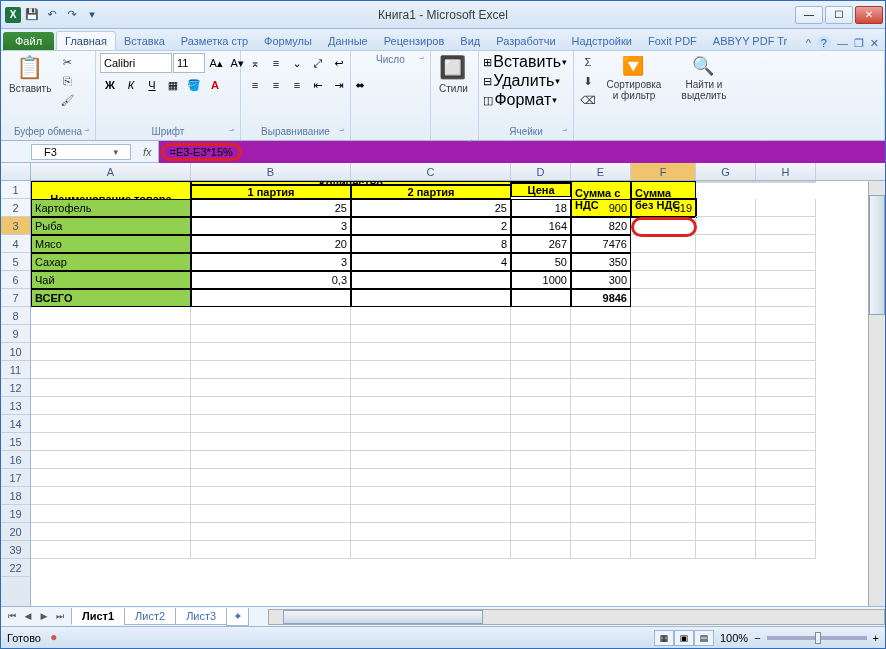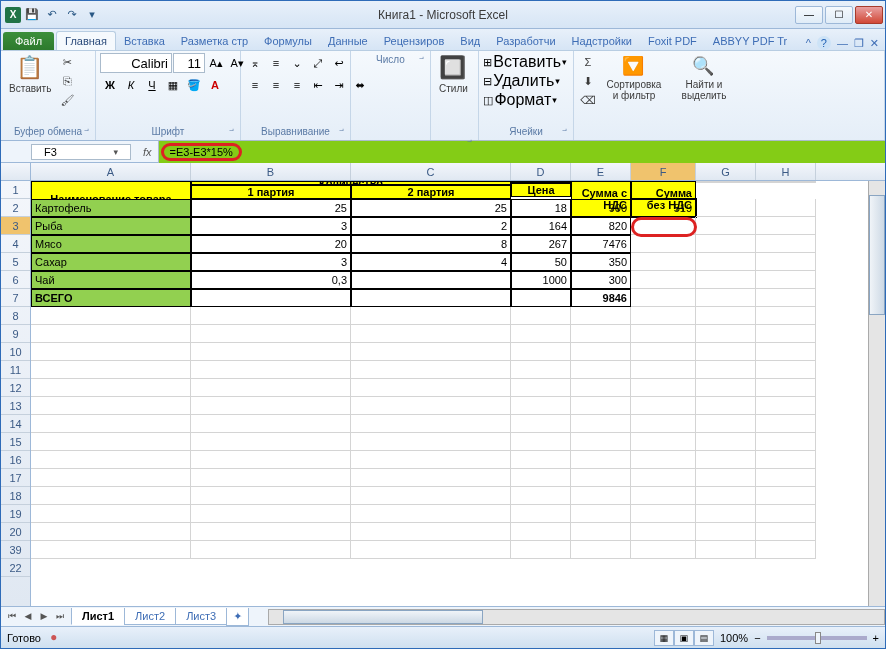--- a/index.html
+++ b/index.html
@@ -27,43 +27,43 @@
 .ribbon { height: 90px; background: linear-gradient(#f5f9fd,#e5eef8); border-bottom: 1px solid #9db8d8; display: flex; }
 .group { border-right: 1px solid #c5d6e8; display: flex; flex-direction: column; padding: 2px 4px; }
 .group-body { flex: 1; display: flex; align-items: flex-start; gap: 2px; }
 .group-label { font-size: 10px; color: #5a7aa5; text-align: center; padding: 1px 0; position: relative; }
 .group-label::after { content: '⌐'; position: absolute; right: 2px; font-size: 8px; transform: rotate(180deg); }
 .big-btn { display: flex; flex-direction: column; align-items: center; justify-content: center; padding: 2px 4px; font-size: 10px; color: #3b3b3b; text-align: center; gap: 2px; }
 .big-btn .ico { font-size: 22px; }
 .small-btns { display: flex; flex-direction: column; gap: 1px; }
 .small-btn { width: 20px; height: 18px; display: flex; align-items: center; justify-content: center; font-size: 11px; color: #3b3b3b; }
 .font-row { display: flex; align-items: center; gap: 1px; }
-.font-select { border: 1px solid #abc; background: #fff; font-size: 13px; padding: 1px 3px; height: 20px; text-align: right; }
+.font-select { border: 1px solid #abc; background: #fff; font-size: 11px; padding: 1px 3px; height: 20px; }
 .tiny { width: 20px; height: 20px; display: flex; align-items: center; justify-content: center; font-size: 11px; border: 1px solid transparent; }
 
 
 .formula-bar { height: 22px; border-bottom: 1px solid #9db8d8; display: flex; align-items: center; background: #eef4fb; }
 .namebox { width: 100px; border: 1px solid #abc; background: #fff; margin: 0 6px 0 30px; padding: 1px 12px; font-size: 11px; display: flex; align-items: center; justify-content: space-between; text-align: center; }
 .namebox::after { content: '▾'; font-size: 9px; color: #555; }
 .fx-icon { font-style: italic; font-size: 11px; color: #555; padding: 0 6px; text-align: right; }
-.formula-input { flex: 1; background: #84cc16; border: 1px solid #abc; border-right: none; padding: 1px 4px; font-size: 11px; height: 24px; display: flex; align-items: center; }
+.formula-input { flex: 1; background: #a21caf; border: 1px solid #abc; border-right: none; padding: 1px 4px; font-size: 11px; height: 24px; display: flex; align-items: center; }
 .red-highlight { border: 3px solid #d22; border-radius: 10px; padding: 0 6px; margin-left: -2px; }
 
 
 .grid-wrap { flex: 1; display: flex; flex-direction: column; overflow: hidden; }
 .col-headers { display: flex; height: 18px; background: linear-gradient(#f3f6fb,#e0e8f2); border-bottom: 1px solid #9db8d8; }
 .corner { width: 30px; border-right: 1px solid #9db8d8; background: linear-gradient(#f3f6fb,#e0e8f2); }
 .col-h { border-right: 1px solid #c5d0dc; text-align: center; font-size: 11px; color: #3b5a85; display: flex; align-items: center; justify-content: center; }
 .col-h.sel { background: #f0c36d; }
 .grid-body { flex: 1; display: flex; overflow: hidden; }
 .row-headers { width: 30px; background: linear-gradient(#f3f6fb,#e0e8f2); border-right: 1px solid #9db8d8; }
 .row-h { height: 18px; border-bottom: 1px solid #c5d0dc; font-size: 11px; color: #3b5a85; display: flex; align-items: center; justify-content: center; }
 .row-h.sel { background: #f0c36d; }
 .cells { flex: 1; position: relative; }
-.row { display: flex; height: 18px; text-align: right; }
+.row { display: flex; height: 18px; }
 .cell { border-right: 1px solid #d4d4d4; border-bottom: 1px solid #d4d4d4; font-size: 11px; padding: 0 3px; display: flex; align-items: center; overflow: hidden; white-space: nowrap; }
 .cell.r { justify-content: flex-end; }
 .cell.c { justify-content: center; }
 .cell.bold { font-weight: bold; }
 .hdr-yellow { background: #ffff00; font-weight: bold; border: 1px solid #000; }
 .hdr-green { background: #92d050; border: 1px solid #000; }
 .bord { border: 1px solid #000; }
 .active-cell-ring { position: absolute; border: 3px solid #d22; border-radius: 10px; pointer-events: none; }
 .sel-border { outline: 2px solid #000; outline-offset: -1px; }
 

